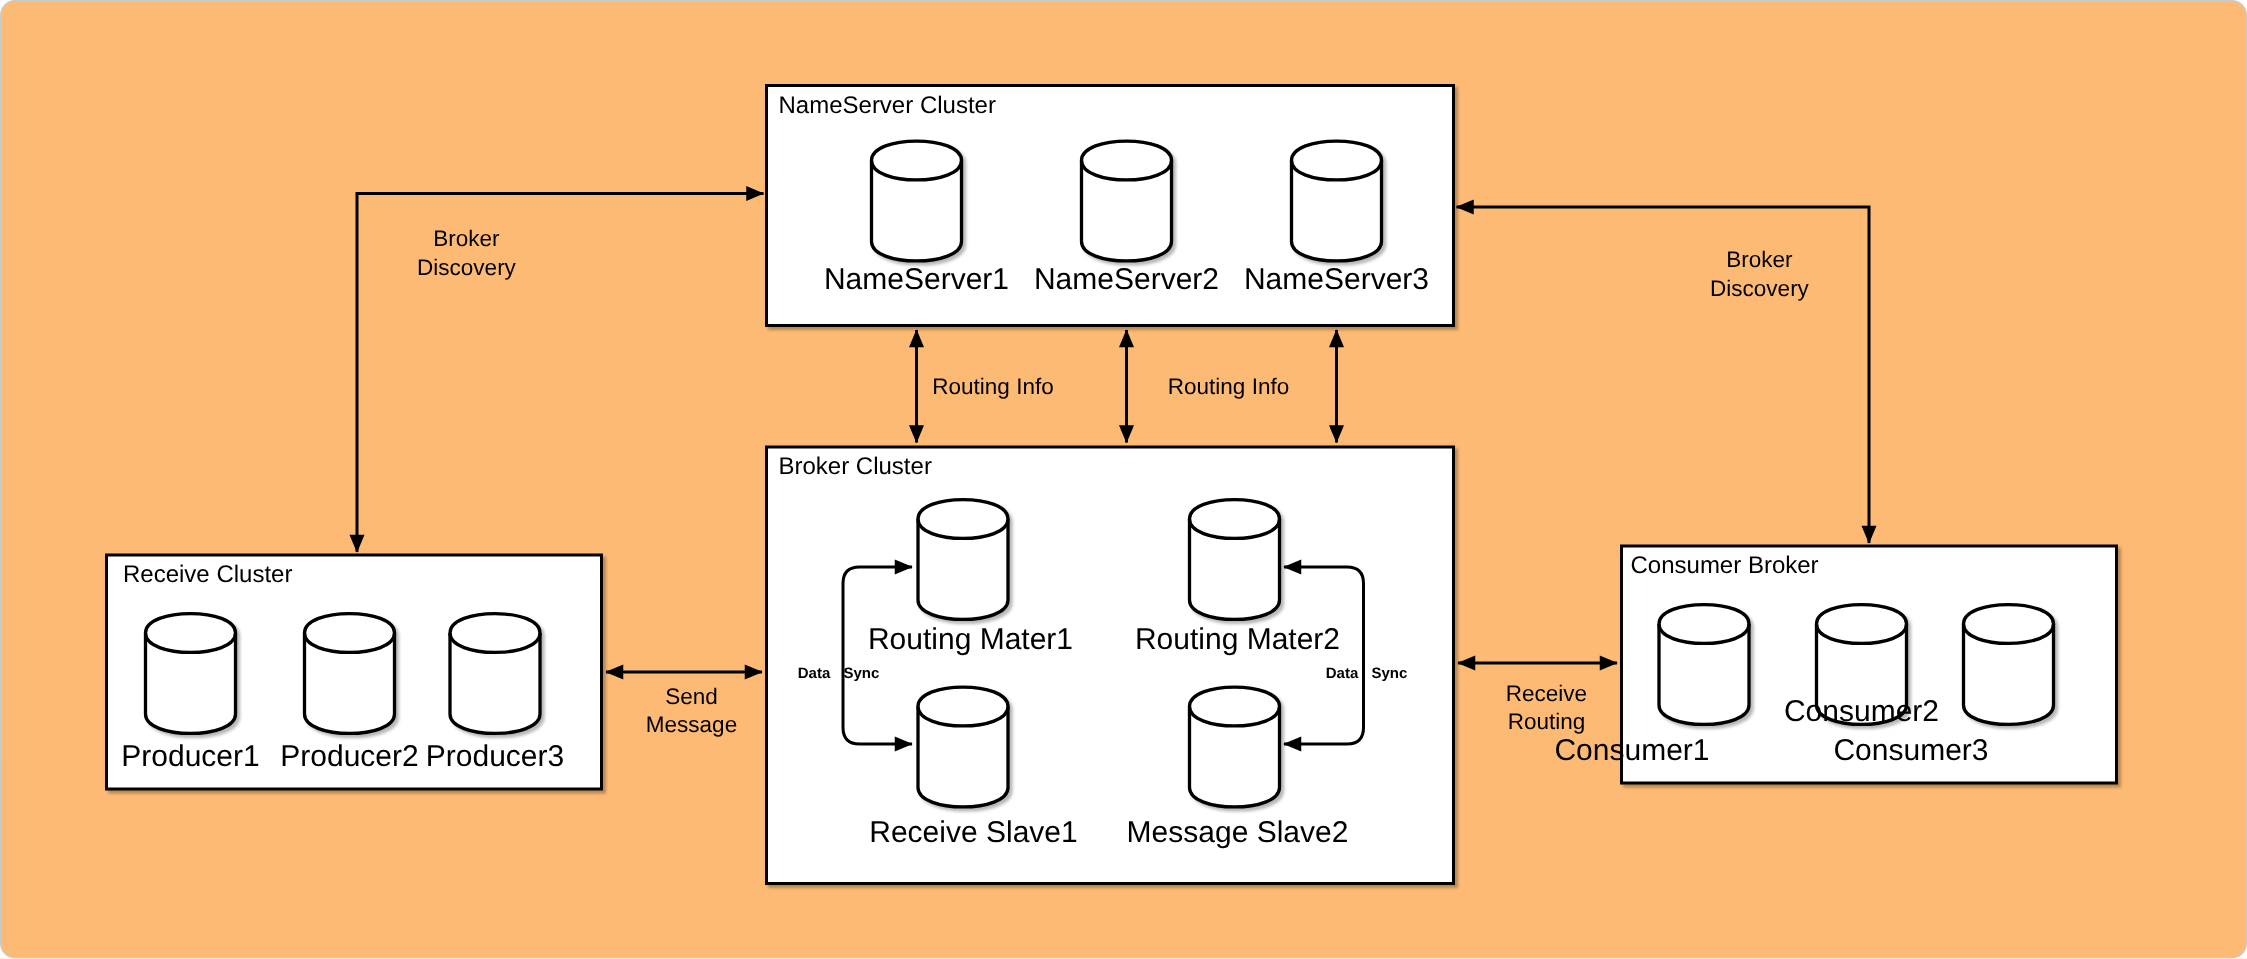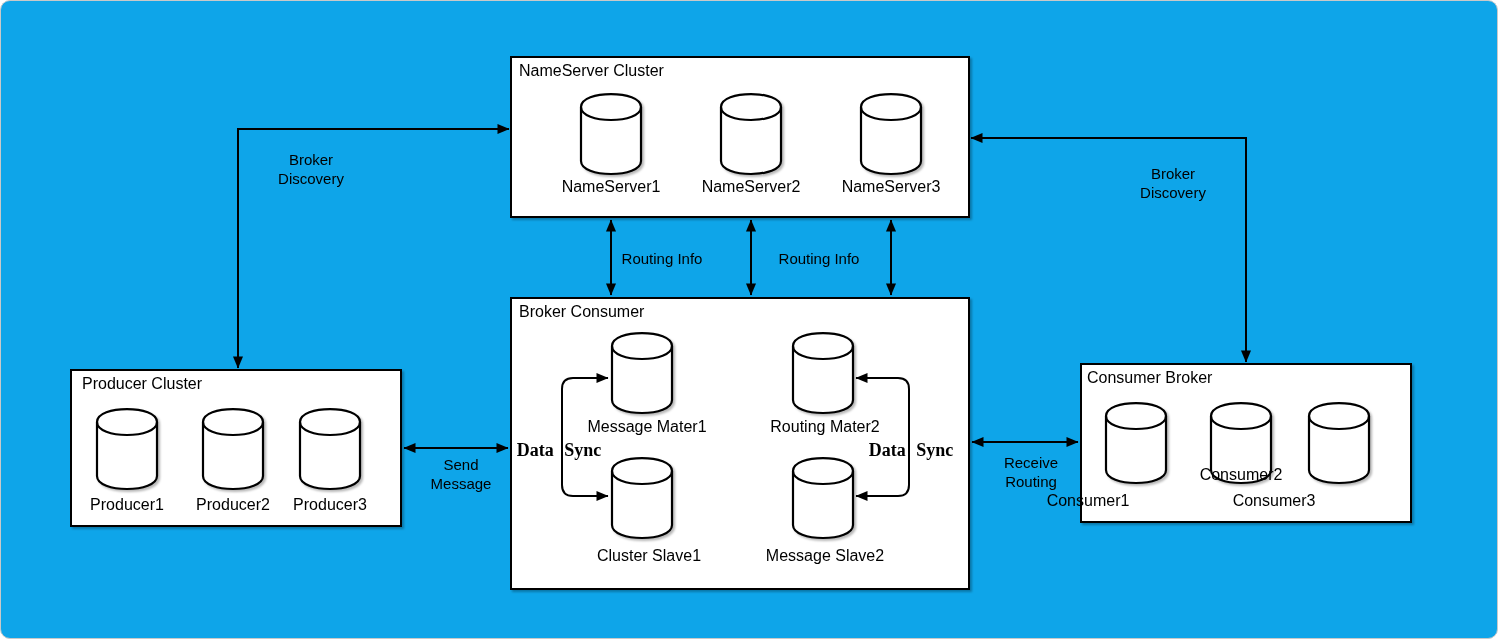--- a/index.html
+++ b/index.html
@@ -1,44 +1,44 @@
 <!DOCTYPE html>
 <html><head>
 <meta charset="utf-8">
 <style>
   html,body{margin:0;padding:0;background:#fff;}
   .frame{
     position:relative;
     width:1496px;height:637px;
     border:1px solid #c9c9c9;
     border-radius:10px;
-    background:#0ea5e9;
+    background:#fdba74;
     overflow:hidden;
     font-family:"Liberation Sans","DejaVu Sans",sans-serif;
     color:#000;
   }
   svg{position:absolute;left:0;top:0;}
   .box{fill:#ffffff;stroke:#000000;stroke-width:2;}
   .edge{fill:none;stroke:#000000;stroke-width:2;}
   .shadow{filter:url(#ds);}
   .lbl{
     position:absolute;
     transform:translate(-50%,-50%);
     white-space:pre-line;
     text-align:center;
-    font-size:16px;
+    font-size:20px;
     line-height:1.25;
   }
   .title-lbl{
     position:absolute;
     font-size:16px;
     white-space:nowrap;
   }
   .edge-lbl{font-size:15px;}
-  .sync-lbl{font-size:18px;font-weight:bold;word-spacing:6px;white-space:nowrap;font-family:Liberation Serif, serif;}
+  .sync-lbl{font-size:10px;font-weight:bold;word-spacing:6px;white-space:nowrap;}
 </style>
 </head>
 <body>
 
 <div class="frame">
 
   <svg width="1496" height="637" viewBox="0 0 1496 637">
     <defs>
       <filter id="ds" x="-30%" y="-30%" width="170%" height="170%">
         <feDropShadow dx="2" dy="2" stdDeviation="1.2" flood-color="#000000" flood-opacity="0.28"></feDropShadow>
@@ -89,31 +89,31 @@
     <path class="edge" d="M 890 219 L 890 294" marker-start="url(#arrow)" marker-end="url(#arrow)"></path>
 
     <path class="edge" d="M 403 447 L 507 447" marker-start="url(#arrow)" marker-end="url(#arrow)"></path>
     <path class="edge" d="M 971 441 L 1077 441" marker-start="url(#arrow)" marker-end="url(#arrow)"></path>
 
     <path class="edge" d="M 607 377 L 572 377 Q 561 377 561 388 L 561 484 Q 561 495 572 495 L 607 495" marker-start="url(#arrow)" marker-end="url(#arrow)"></path>
     <path class="edge" d="M 855 377 L 897 377 Q 908 377 908 388 L 908 484 Q 908 495 897 495 L 855 495" marker-start="url(#arrow)" marker-end="url(#arrow)"></path>
   </svg>
 
   <div class="title-lbl" style="left:518px;top:61px">NameServer Cluster</div>
-  <div class="title-lbl" style="left:518px;top:302px">Broker Consumer</div>
-  <div class="title-lbl" style="left:81px;top:374px">Producer Cluster</div>
+  <div class="title-lbl" style="left:518px;top:302px">Broker Cluster</div>
+  <div class="title-lbl" style="left:81px;top:374px">Receive Cluster</div>
   <div class="title-lbl" style="left:1086px;top:368px">Consumer Broker</div>
 
   <div class="lbl" style="left:610px;top:186px">NameServer1</div>
   <div class="lbl" style="left:750px;top:186px">NameServer2</div>
   <div class="lbl" style="left:890px;top:186px">NameServer3</div>
 
-  <div class="lbl" style="left:646px;top:426px">Message Mater1</div>
+  <div class="lbl" style="left:646px;top:426px">Routing Mater1</div>
   <div class="lbl" style="left:824px;top:426px">Routing Mater2</div>
-  <div class="lbl" style="left:648px;top:555px">Cluster Slave1</div>
+  <div class="lbl" style="left:648px;top:555px">Receive Slave1</div>
   <div class="lbl" style="left:824px;top:555px">Message Slave2</div>
 
   <div class="lbl" style="left:126px;top:504px">Producer1</div>
   <div class="lbl" style="left:232px;top:504px">Producer2</div>
   <div class="lbl" style="left:329px;top:504px">Producer3</div>
 
   <div class="lbl" style="left:1087px;top:500px">Consumer1</div>
   <div class="lbl" style="left:1240px;top:474px">Consumer2</div>
   <div class="lbl" style="left:1273px;top:500px">Consumer3</div>
 

